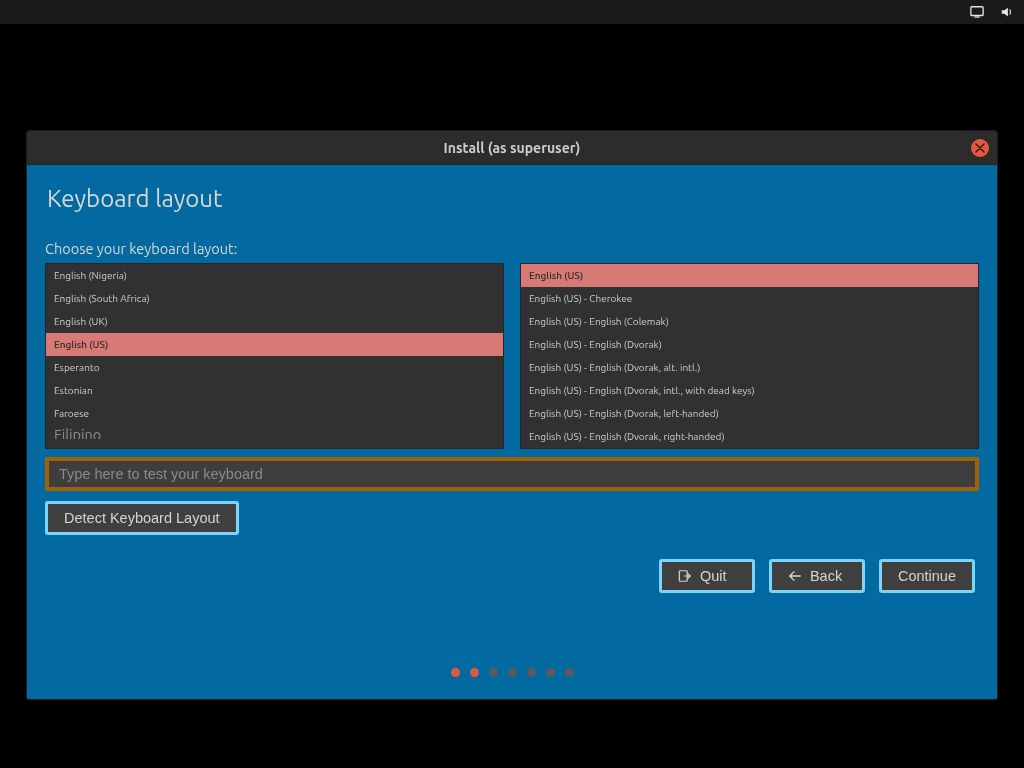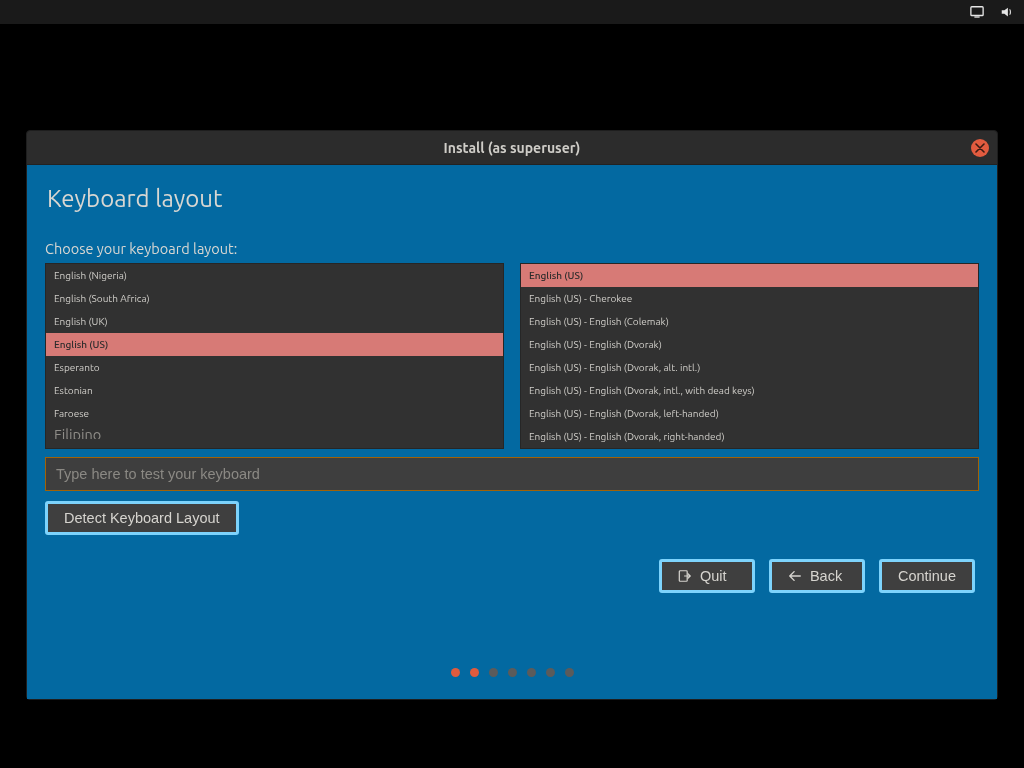--- a/index.html
+++ b/index.html
@@ -62,21 +62,21 @@
     color: #2b2b2b; font-weight: 500;
   }
   .listbox.left .cut {
     height: 18px; line-height: 10px; padding: 0 8px;
     color: #8f8d88; font-size: 14.5px; overflow: hidden;
   }
   .listbox.left .cut-bottom { height: 14px; line-height: 20px; overflow:hidden; }
   .test-row { margin-top: 8px; }
   .test-input {
     width: 100%; height: 34px;
-    background: #3e3e3e; border: 1px solid #a16207;
+    background: #3e3e3e; border: 4px solid #a16207;
     color: #d0cec9; font-size: 14.5px; padding: 0 10px;
     outline: none;
   }
   .test-input::placeholder { color: #8b8984; }
   .detect-row { margin-top: 10px; }
   .btn {
     background: #3f3f3f; border: 3px solid #7dd3fc;
     color: #d6d4cf; font-size: 14.5px;
     height: 34px; padding: 6px 16px;
     display: inline-flex; align-items: center; gap: 8px;

